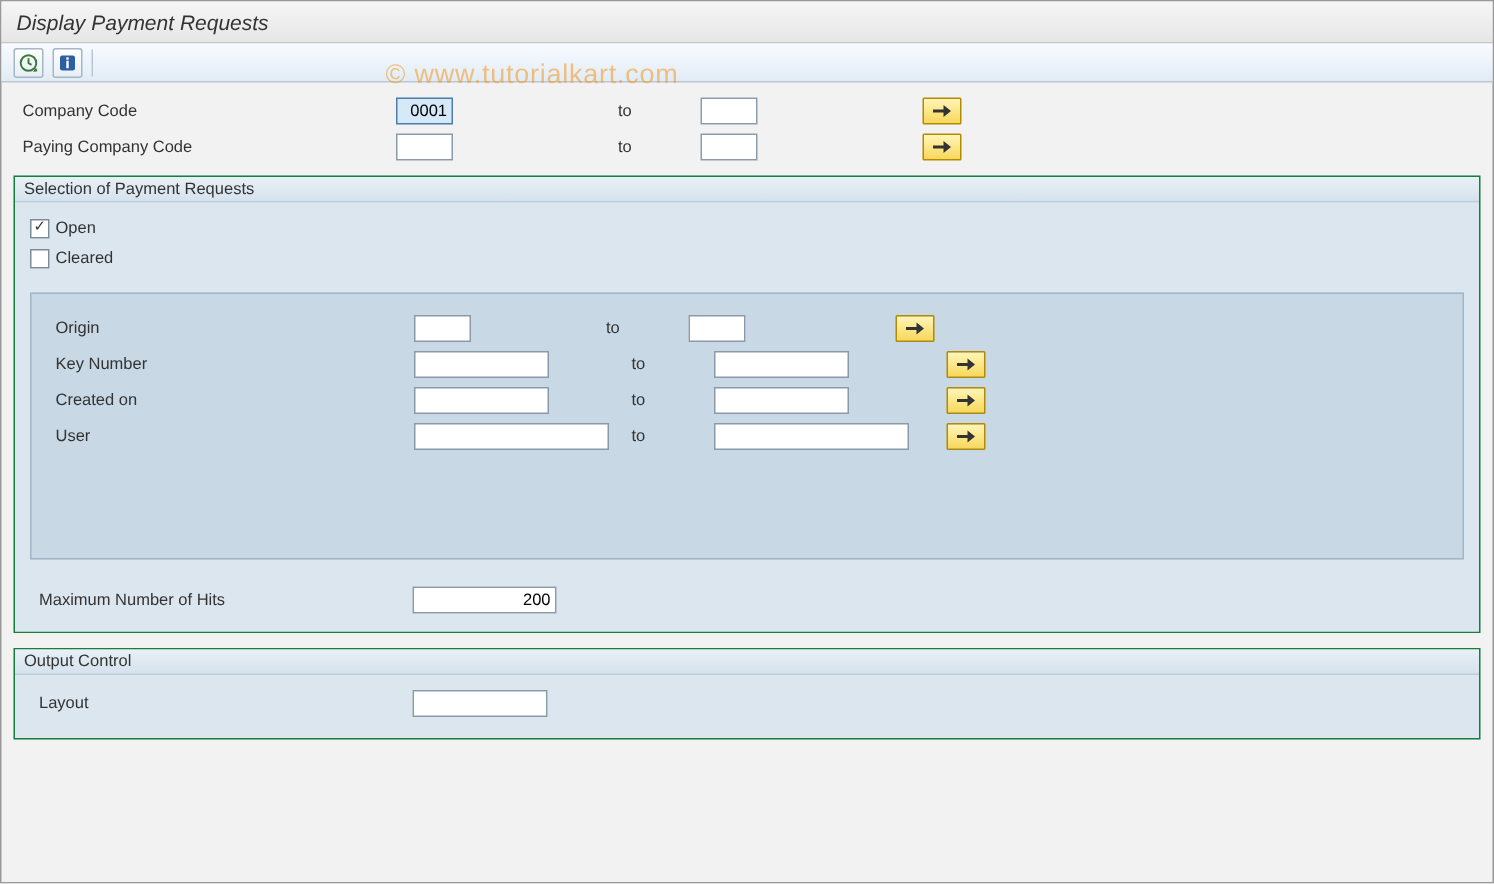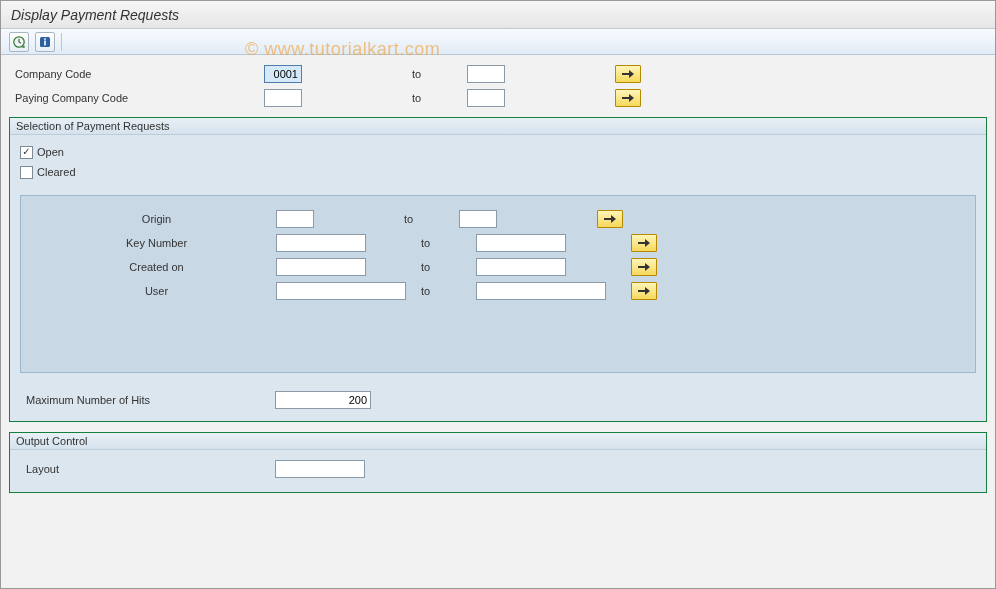--- a/index.html
+++ b/index.html
@@ -143,31 +143,31 @@
     background: #c2d4e3;
     color: #1a3d60;
     font-weight: normal;
   }
   .tab-panel {
     border: 1px solid #9db6c9;
     background: #c8d8e5;
     padding: 12px 10px 8px 10px;
     min-height: 165px;
   }
-  .tab-panel .field-row .field-label { width: 245px; text-align: center; }
+  .tab-panel .field-row .field-label { width: 245px; }
   .tab-panel .to-label { margin-left: 90px; }
   .tab-panel .arrow-btn { margin-left: 100px; }
   .max-row {
     display:flex; align-items:center; height:22px; margin-top:16px; padding-left: 0px;
   }
   .max-row .field-label { width: 255px; }
   .output-group { margin-top: 10px; }
   .watermark {
     position: absolute;
-    top: 38px; left: 244px;
+    top: 38px; left: 256px;
     font-size: 18px;
     color: rgba(244,150,30,0.55);
     letter-spacing: 0.5px;
     pointer-events:none;
     font-family: Arial, sans-serif;
   }
   .selected-input {
      background: #d6e9f8;
      border: 1px solid #4f7dab;
   }

